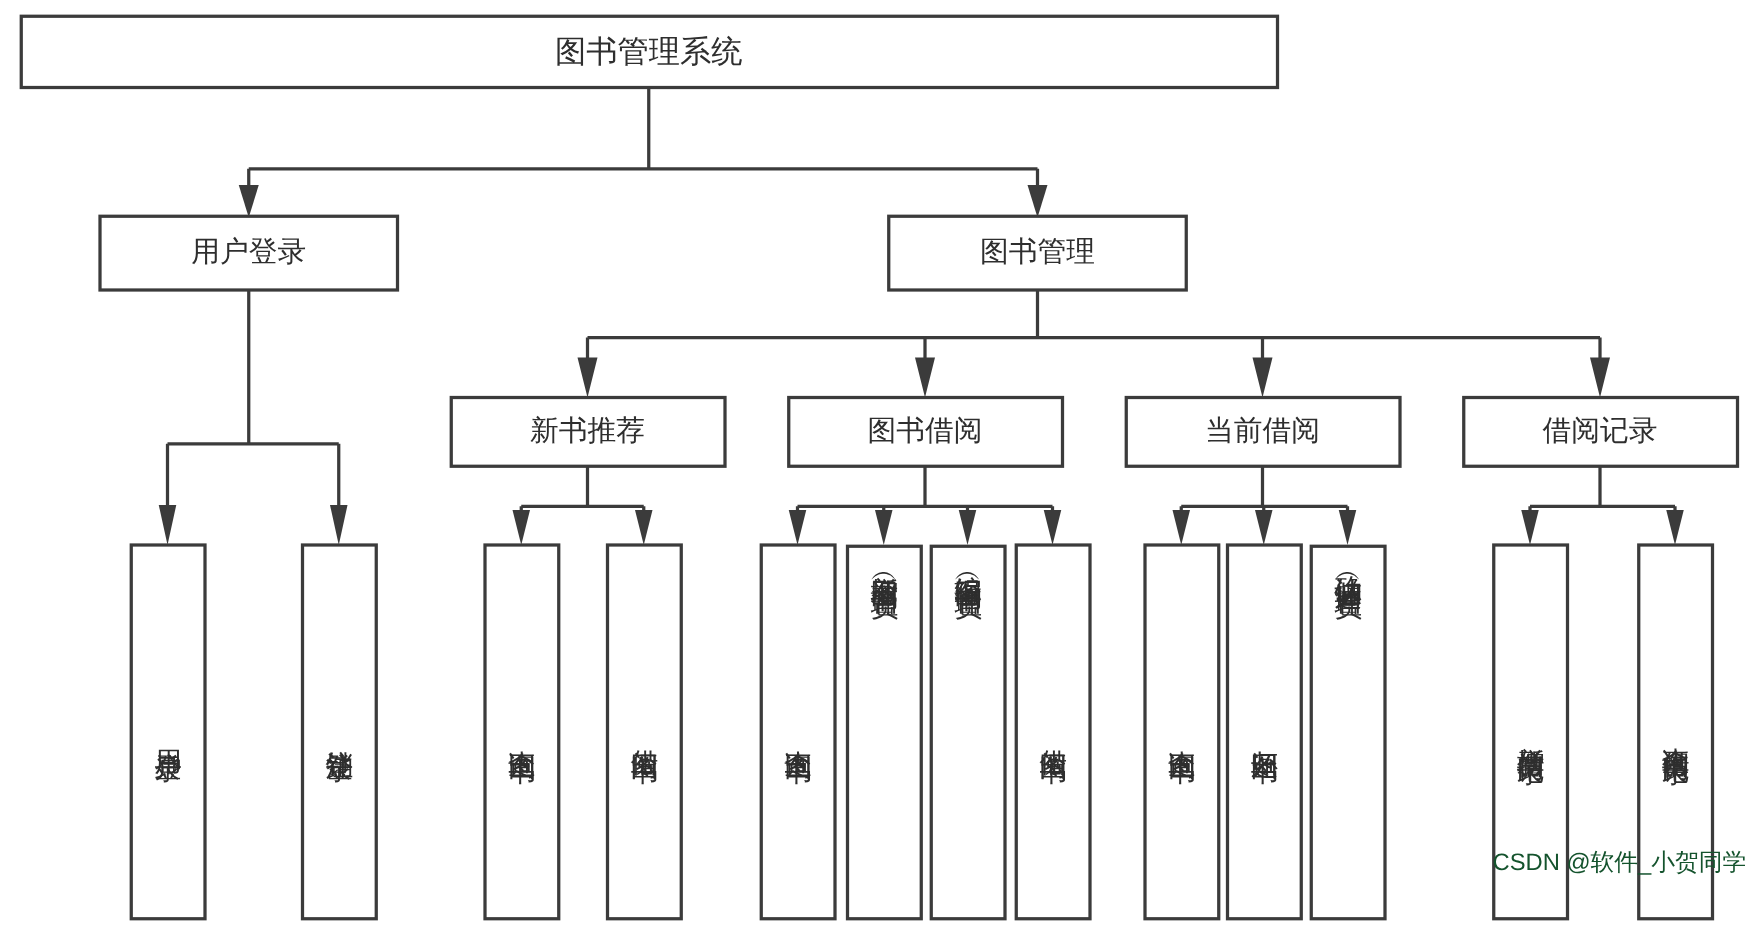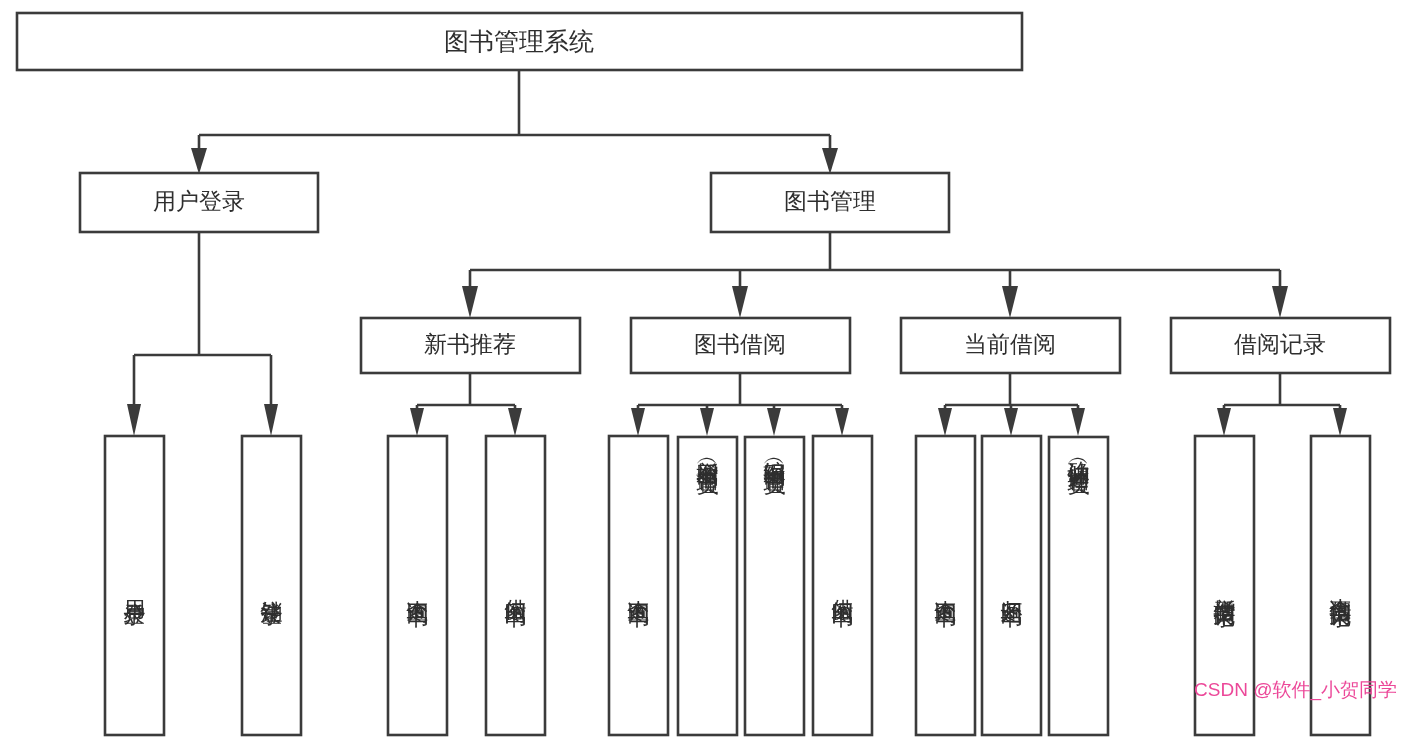--- a/index.html
+++ b/index.html
@@ -29,21 +29,21 @@
     stroke-width:2.6;
     fill:none;
     stroke-linecap:butt;
   }
   .arrow-head{fill:#3b3b3b;stroke:none;}
   .watermark{
     position:absolute;
     right:8px;
     bottom:4px;
     font-size:19px;
-    color:#ec4899;
+    color:#14532d;
     font-family:"Liberation Sans","DejaVu Sans",sans-serif;
     white-space:nowrap;
     user-select:none;
   }
 </style>
 </head>
 <body>
 
 <div id="diagram-root">
 

